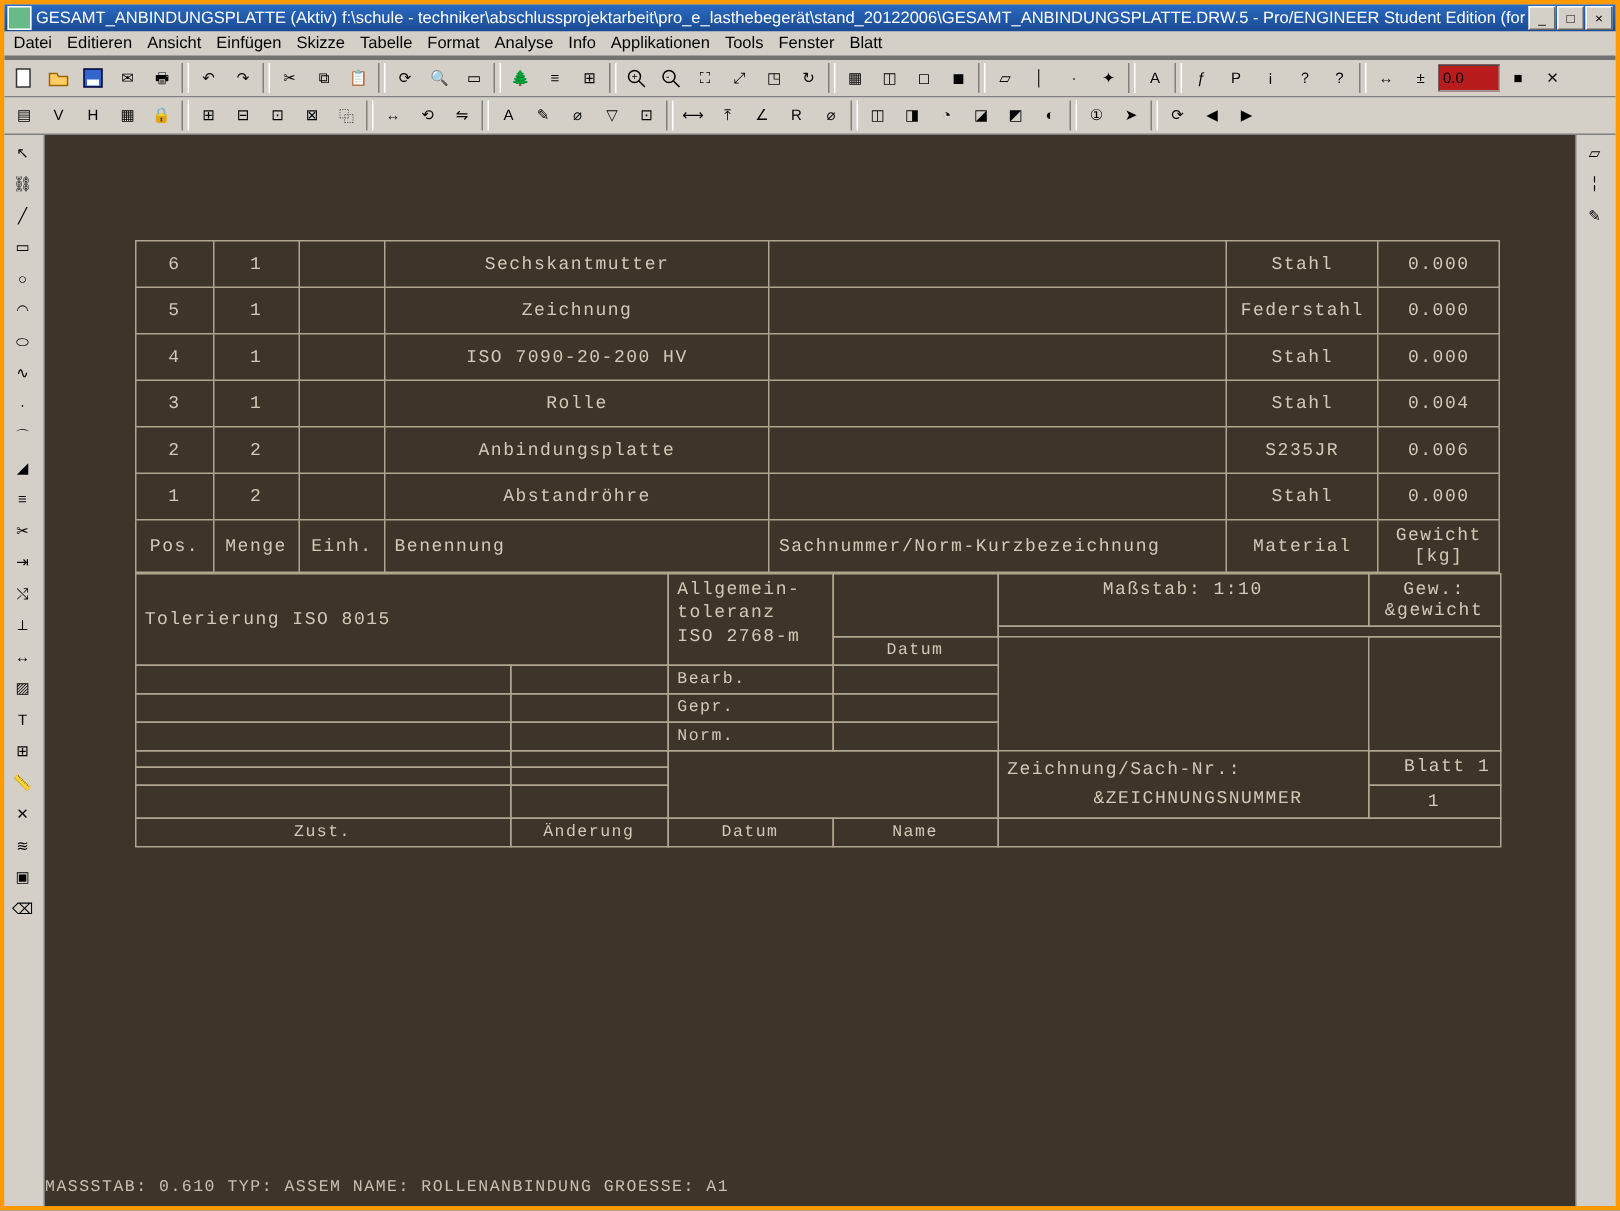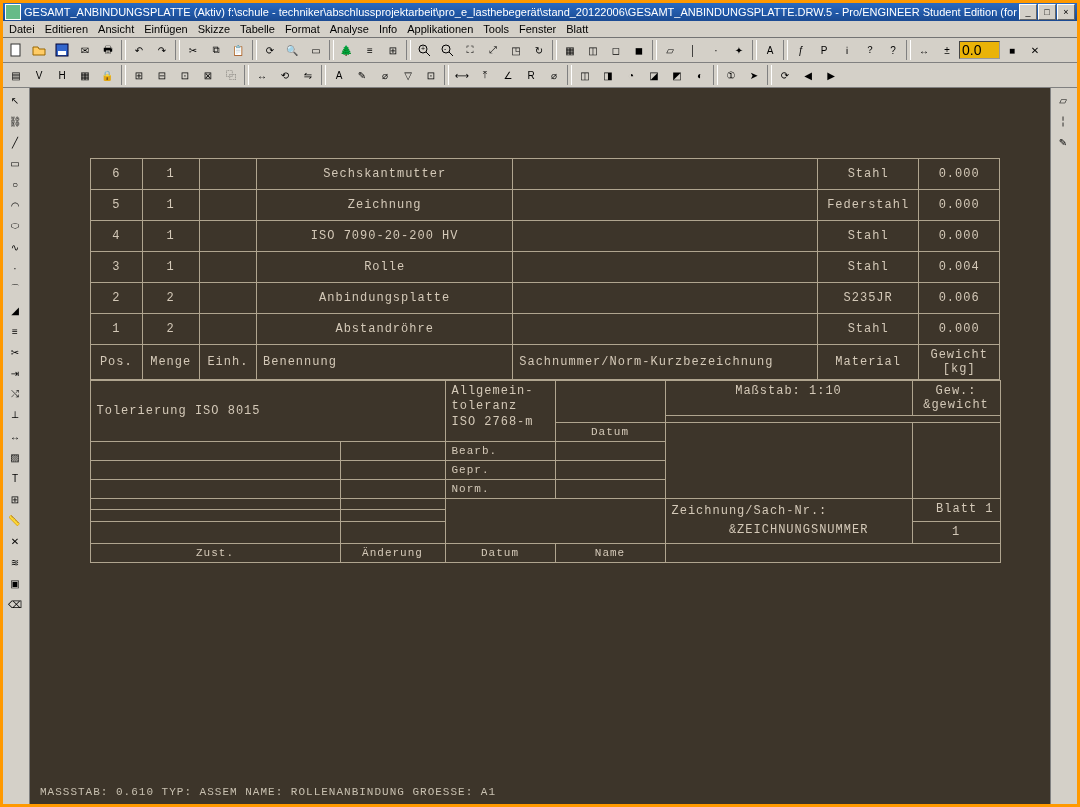--- a/index.html
+++ b/index.html
@@ -2,26 +2,26 @@
 <html><head>
 <meta charset="utf-8">
 <style>
 html,body{margin:0;padding:0;width:1080px;height:807px;font-family:Tahoma,Arial,sans-serif;font-size:11px;overflow:hidden;background:#d4d0c8}
 .outer{width:1080px;height:807px;border:3px solid #f90;box-sizing:border-box;display:flex;flex-direction:column}
 .titlebar{height:18px;background:linear-gradient(#2a6ac2,#1a4a92);color:#fff;display:flex;align-items:center;font-size:11px;padding:0 2px;white-space:nowrap;overflow:hidden}
 .titlebar-icon{width:14px;height:14px;background:#6b8;display:inline-block;margin-right:3px;border:1px solid #fff}
 .title-txt{flex:1;overflow:hidden;text-overflow:clip}
 .winbtns{display:flex;gap:1px}
 .winbtn{width:16px;height:14px;background:#d4d0c8;color:#000;font-size:9px;display:flex;align-items:center;justify-content:center;border:1px solid #fff;border-right-color:#666;border-bottom-color:#666;cursor:pointer}
-.menubar{height:16px;background:#d4d0c8;display:flex;align-items:center;padding:0 4px;font-size:11px;gap:6px;border-bottom:1px solid #737373;white-space:nowrap}
+.menubar{height:16px;background:#d4d0c8;display:flex;align-items:center;padding:0 4px;font-size:11px;gap:6px;border-bottom:3px solid #737373;white-space:nowrap}
 .menu-item{padding:0 2px;cursor:pointer}
 .toolbar-row{height:22px;background:#d4d0c8;display:flex;align-items:center;padding:1px 2px;gap:1px;border-bottom:1px solid #808080;flex-wrap:nowrap;overflow:hidden}
 .tbtn{width:20px;height:20px;border:1px solid #d4d0c8;display:flex;align-items:center;justify-content:center;font-size:10px;cursor:pointer;background:#d4d0c8}
 .tsep{width:3px;height:20px;border-left:1px solid #808080;border-right:1px solid #fff;margin:0 1px}
-.tinput{width:35px;height:16px;border:1px inset #999;background:#eab308;font-size:14px;padding:0 2px}
+.tinput{width:35px;height:16px;border:1px inset #999;background:#b91c1c;font-size:10px;padding:0 2px}
 .workarea{flex:1;display:flex;min-height:0}
 .lefttool{width:24px;background:#d4d0c8;border-right:1px solid #808080;display:flex;flex-direction:column;padding:2px 1px;gap:1px}
 .righttool{width:24px;background:#d4d0c8;border-left:1px solid #808080;display:flex;flex-direction:column;padding:2px 1px;gap:1px}
 .vbtn{width:20px;height:18px;border:1px solid #d4d0c8;display:flex;align-items:center;justify-content:center;font-size:10px;cursor:pointer}
 .canvas{flex:1;background:#3d352a;position:relative;overflow:hidden}
 .drawing{position:absolute;left:60px;top:70px;width:910px}
 
 .dt{font-family:"Courier New",monospace;color:#d4c9b8;font-size:12px;letter-spacing:1px}
 .cadtbl{border-collapse:collapse;width:100%}
 .cadtbl td{border:1px solid #b0a58f;padding:3px 6px;height:24px;vertical-align:middle}
@@ -30,21 +30,21 @@
 .c-mng{width:45px}
 .c-einh{width:45px}
 .c-ben{width:270px}
 .c-sach{width:330px}
 .c-mat{width:90px}
 .c-gw{width:70px}
 
 .tblock{display:grid;grid-template-columns:250px 105px 110px 110px 247px 88px;border-collapse:collapse}
 .tblock>div{border:1px solid #b0a58f;margin:-0.5px;padding:3px 6px;box-sizing:border-box}
 .small{font-size:11px}
-.statusline{position:absolute;left:10px;bottom:6px;color:#c8c0b0;font-family:"Courier New",monospace;font-size:11px;letter-spacing:1px}
+.statusline{position:absolute;left:0;bottom:6px;color:#c8c0b0;font-family:"Courier New",monospace;font-size:11px;letter-spacing:1px}
 svg{display:block}
 </style>
 </head>
 <body>
 
 <div class="outer">
  <div class="titlebar">
   <span class="titlebar-icon"></span>
   <span class="title-txt">GESAMT_ANBINDUNGSPLATTE (Aktiv) f:\schule - techniker\abschlussprojektarbeit\pro_e_lasthebegerät\stand_20122006\GESAMT_ANBINDUNGSPLATTE.DRW.5 - Pro/ENGINEER Student Edition (for educational use only)</span>
   <div class="winbtns">

